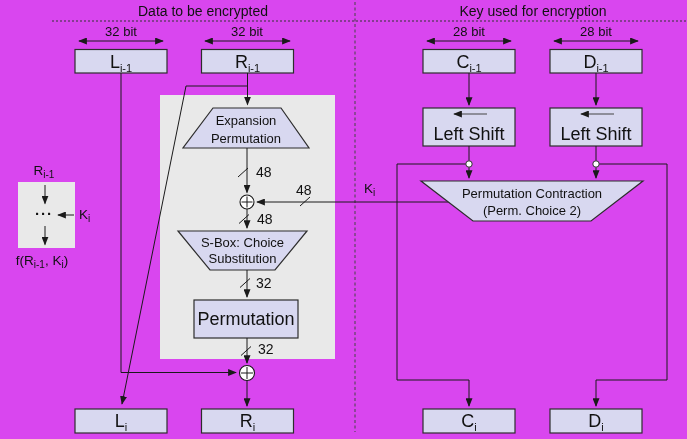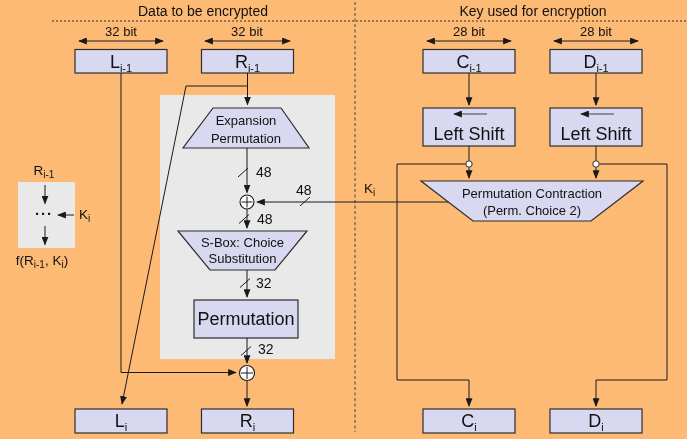--- a/index.html
+++ b/index.html
@@ -1,16 +1,16 @@
 <!DOCTYPE html>
 <html><head>
 <meta charset="utf-8">
 <style>
   html,body { margin:0; padding:0; background:#ffffff; }
-  .stage { width:687px; height:439px; position:relative; background:#fdba74; }
+  .stage { width:687px; height:439px; position:relative; background:#d946ef; }
   svg text { font-family:"Liberation Sans","DejaVu Sans",sans-serif; fill:#111111; }
   .t14  { font-size:14px; }
   .t13  { font-size:13px; }
   .t13b { font-size:13.5px; }
   .big  { font-size:18px; }
   .sub  { font-size:11px; }
   .sub10{ font-size:10px; }
   .wlab { font-size:14px; }
   .dots { font-size:15px; font-weight:bold; letter-spacing:1px; }
   .mid  { text-anchor:middle; }

